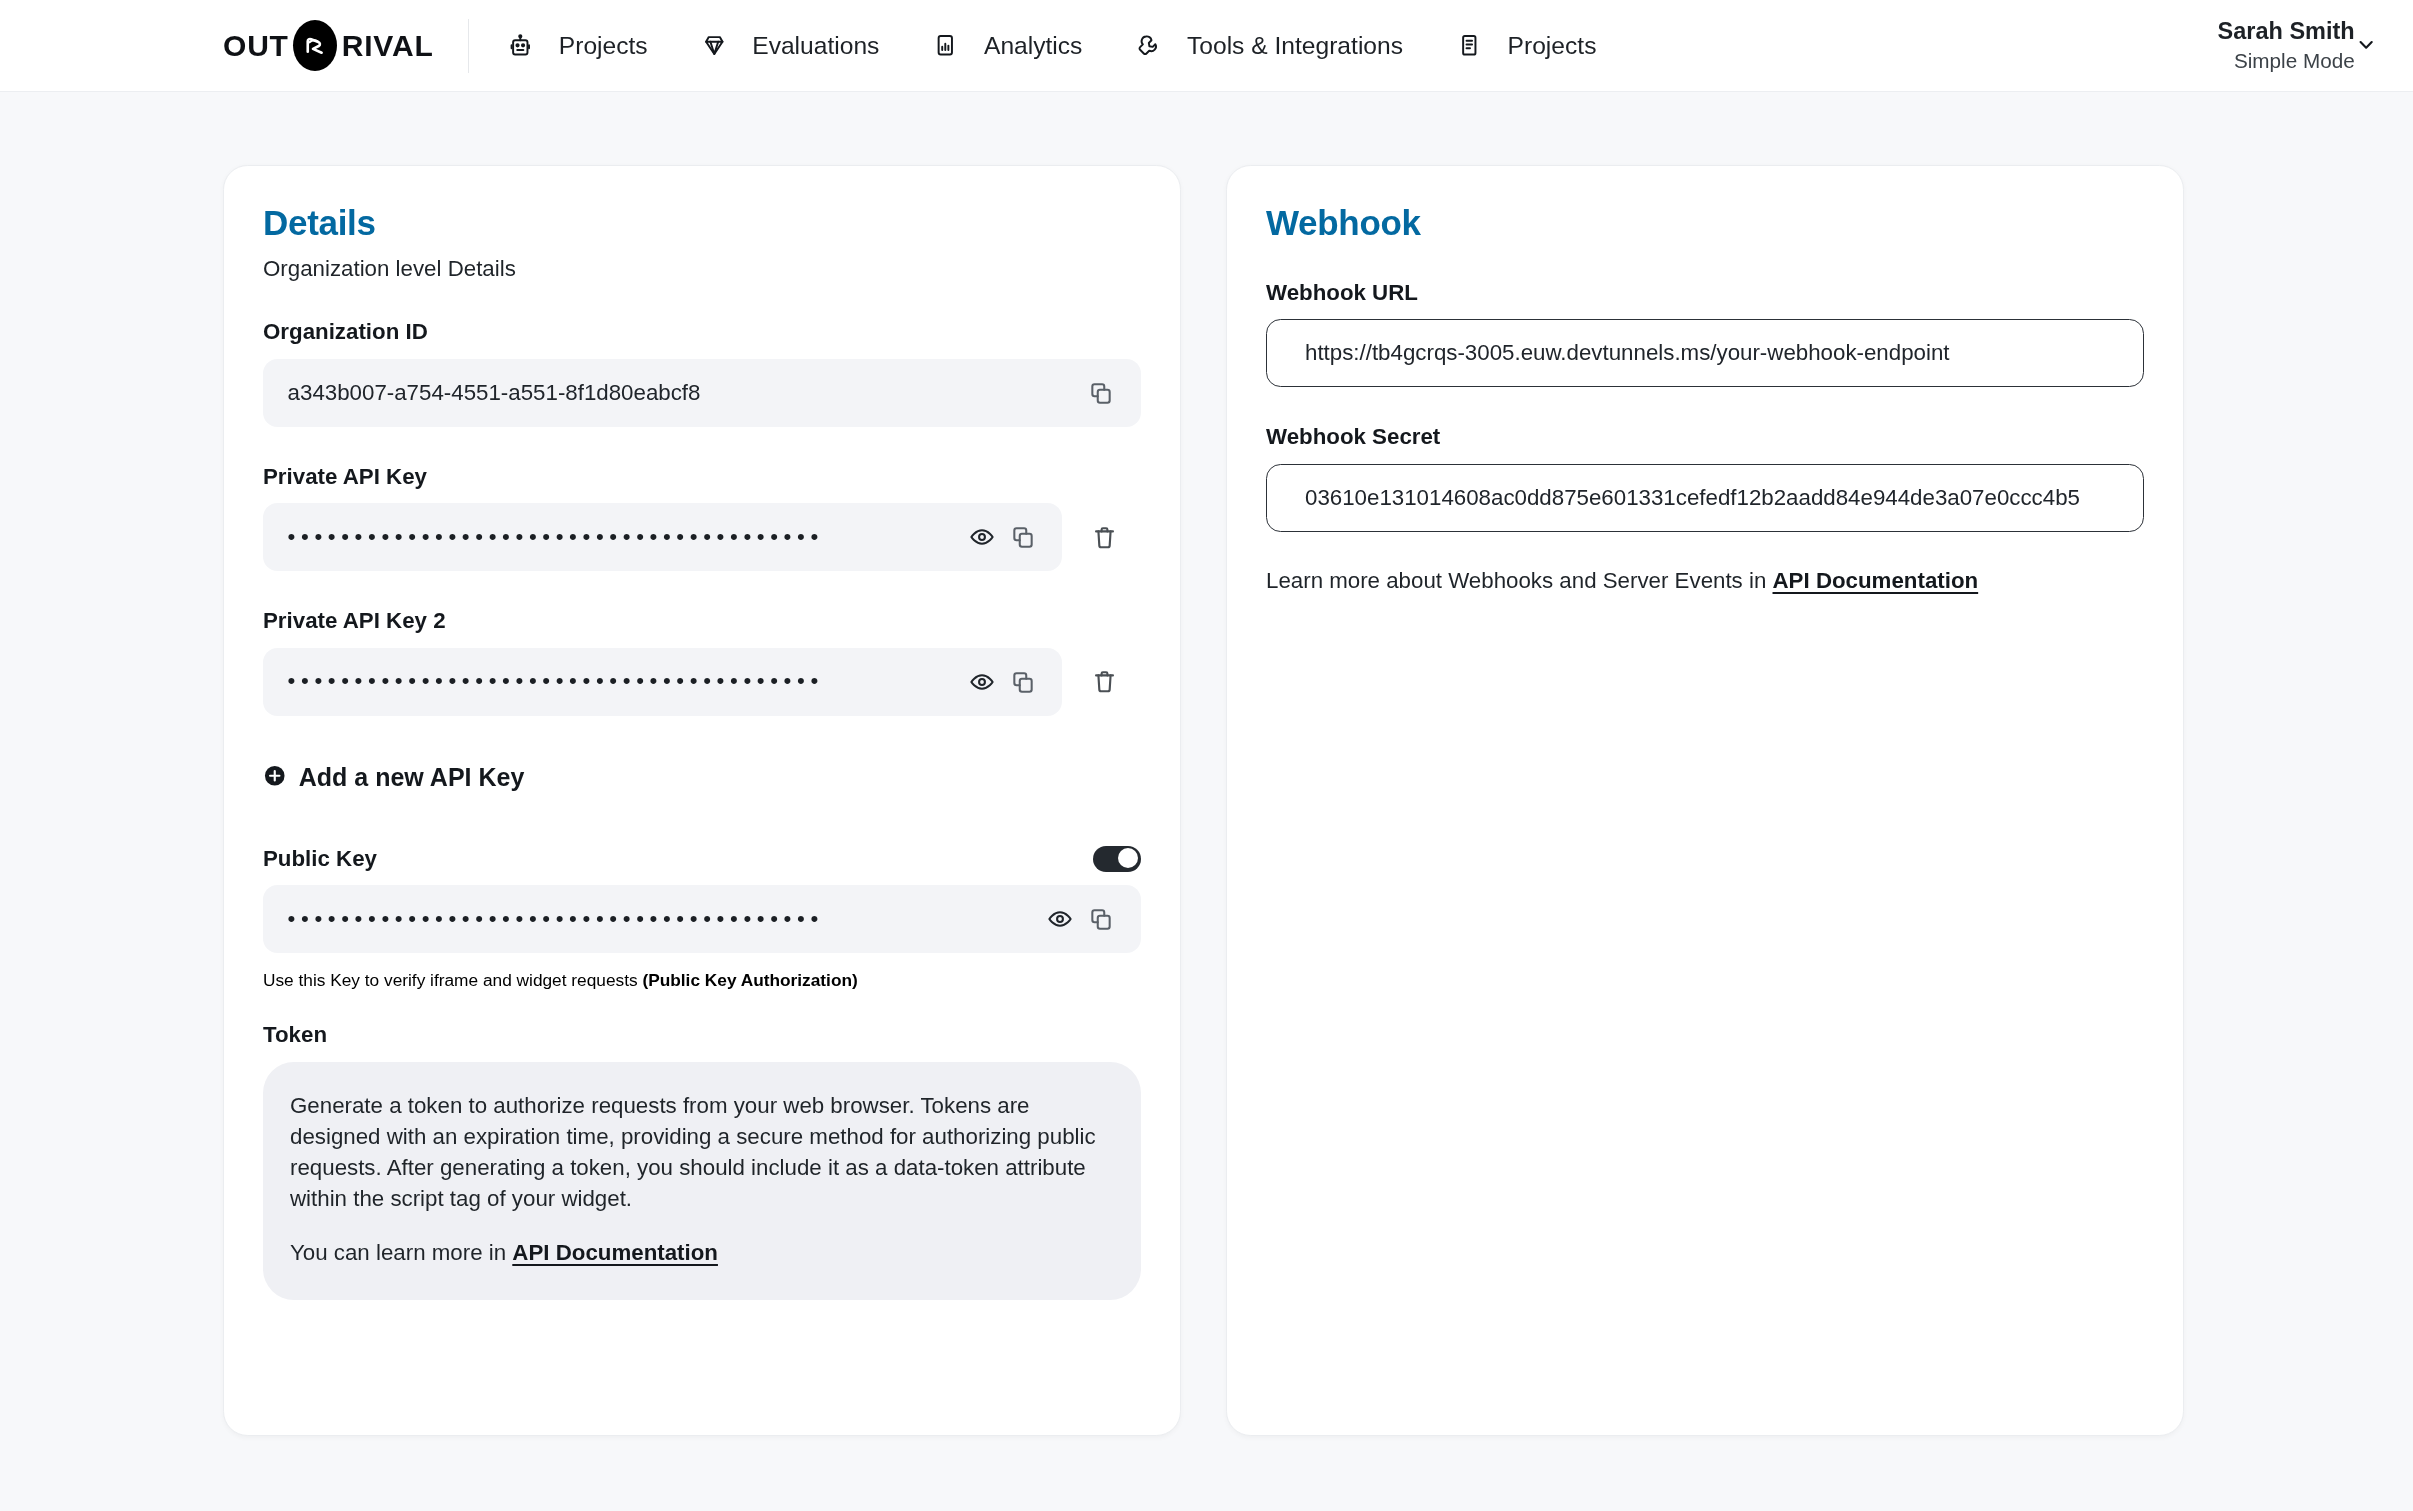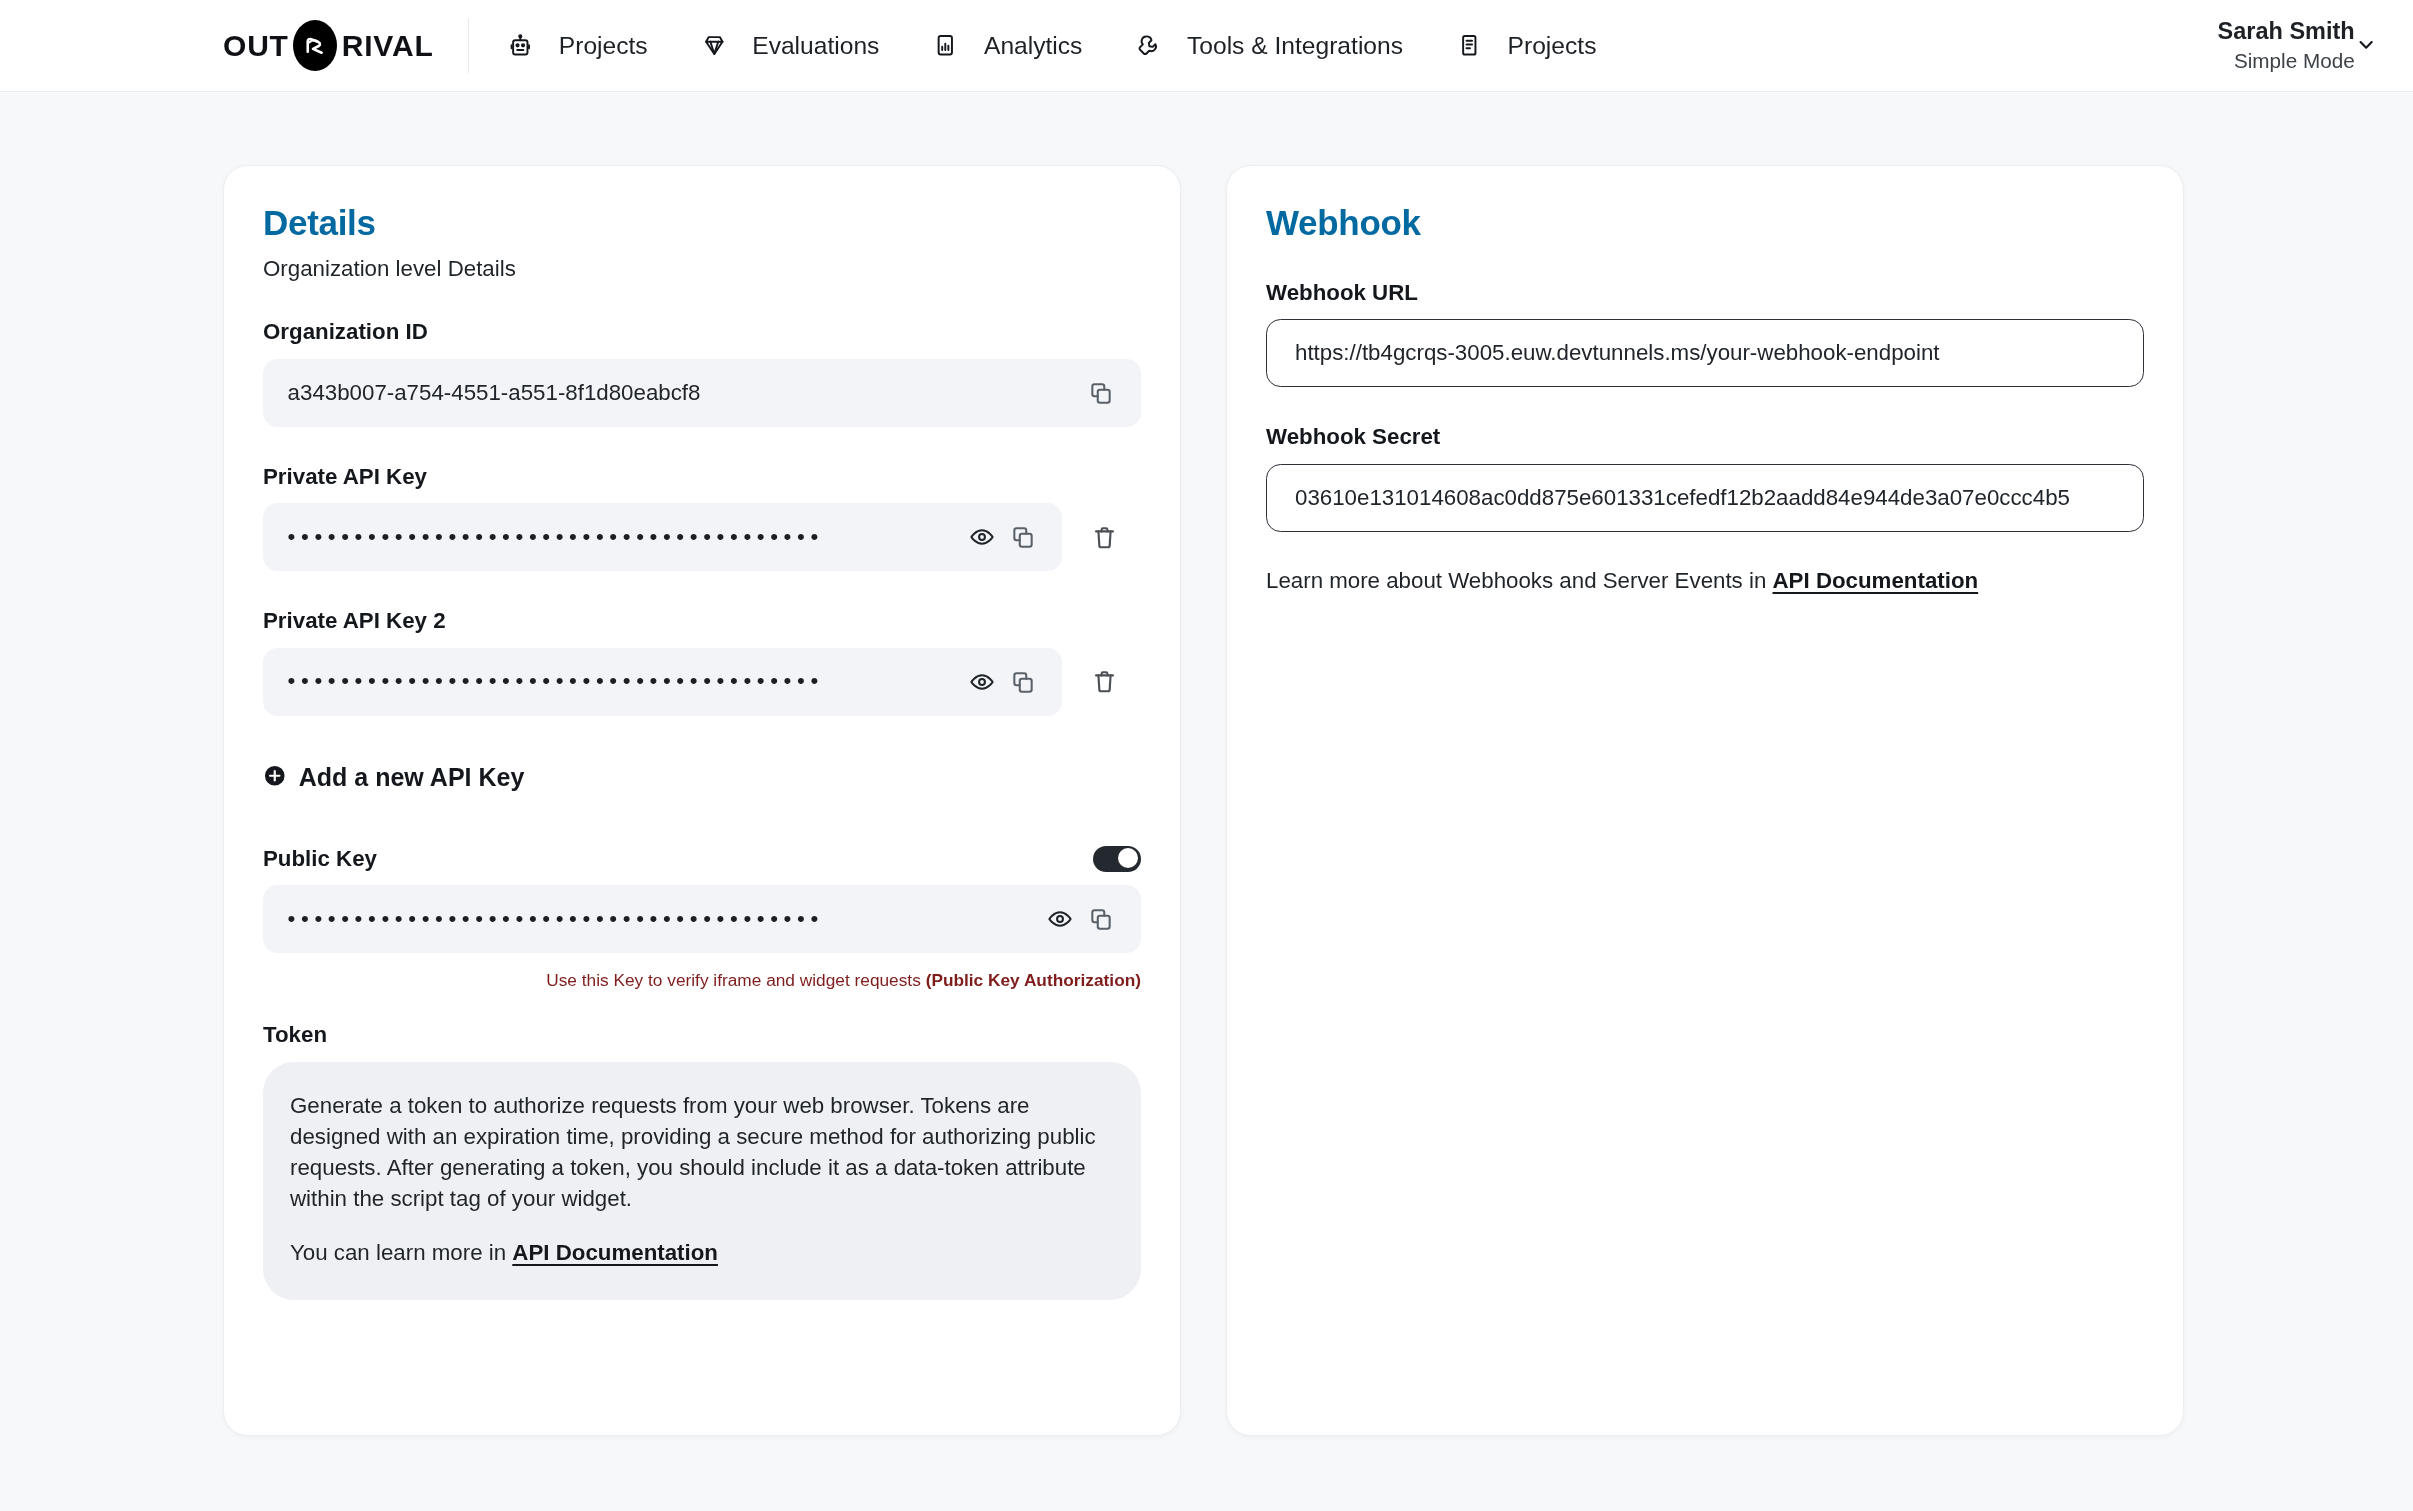--- a/index.html
+++ b/index.html
@@ -203,23 +203,22 @@
   .toggle .knob {
     position: absolute;
     width: 20px; height: 20px;
     border-radius: 50%;
     background: #ffffff;
     top: 2.8px; right: 2.8px;
   }
 
   .helper {
     font-size: 17.3px;
-    color: #7f1d1d;
+    color: #000000;
     margin-top: 17px;
-    text-align: right;
   }
   .helper b { font-weight: 700; }
 
   .token-box {
     background: #eff0f4;
     border-radius: 31px;
     padding: 29px 27px 31px 27px;
     margin-top: 14.5px;
   }
   .token-box p {
@@ -238,21 +237,21 @@
     cursor: pointer;
   }
 
   
   .input-outline {
     border: 1.7px solid #2c3138;
     border-radius: 14.5px;
     height: 68px;
     display: flex;
     align-items: center;
-    padding: 0 28px;
+    padding: 0 38px;
     background: #ffffff;
   }
   .input-outline .value {
     font-size: 22.3px;
     color: #20252b;
     white-space: nowrap;
     overflow: hidden;
   }
   .webhook-note {
     font-size: 22.3px;

